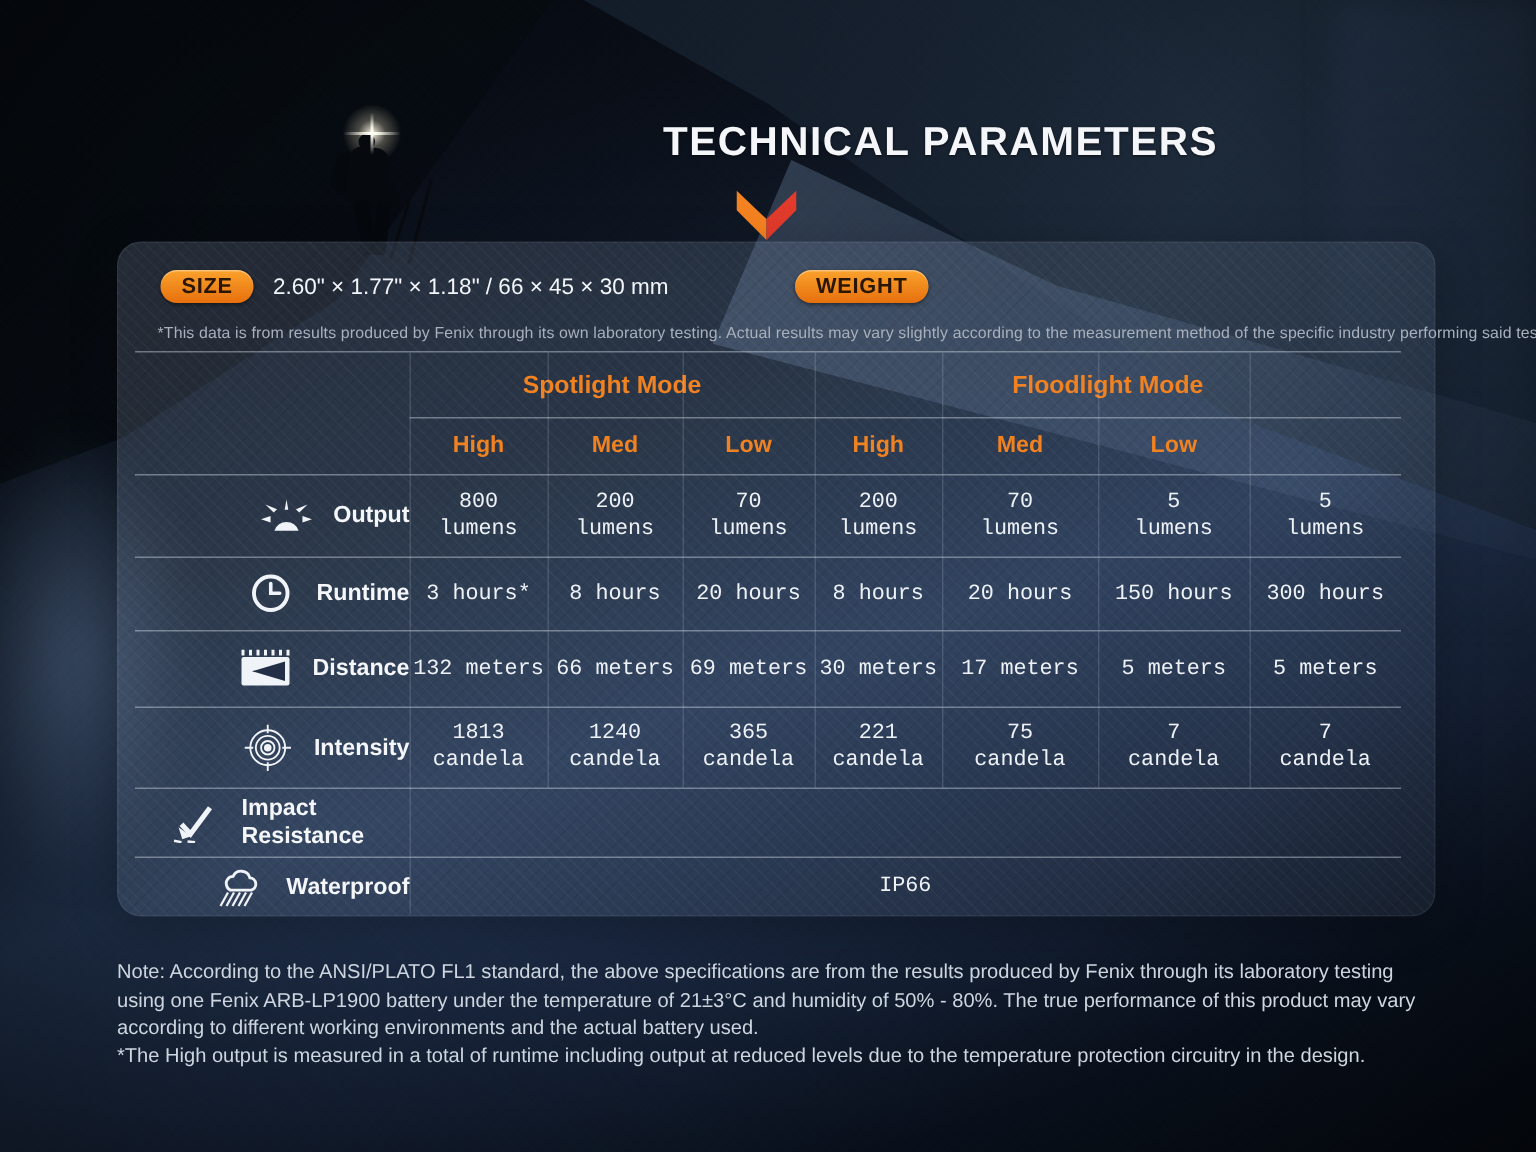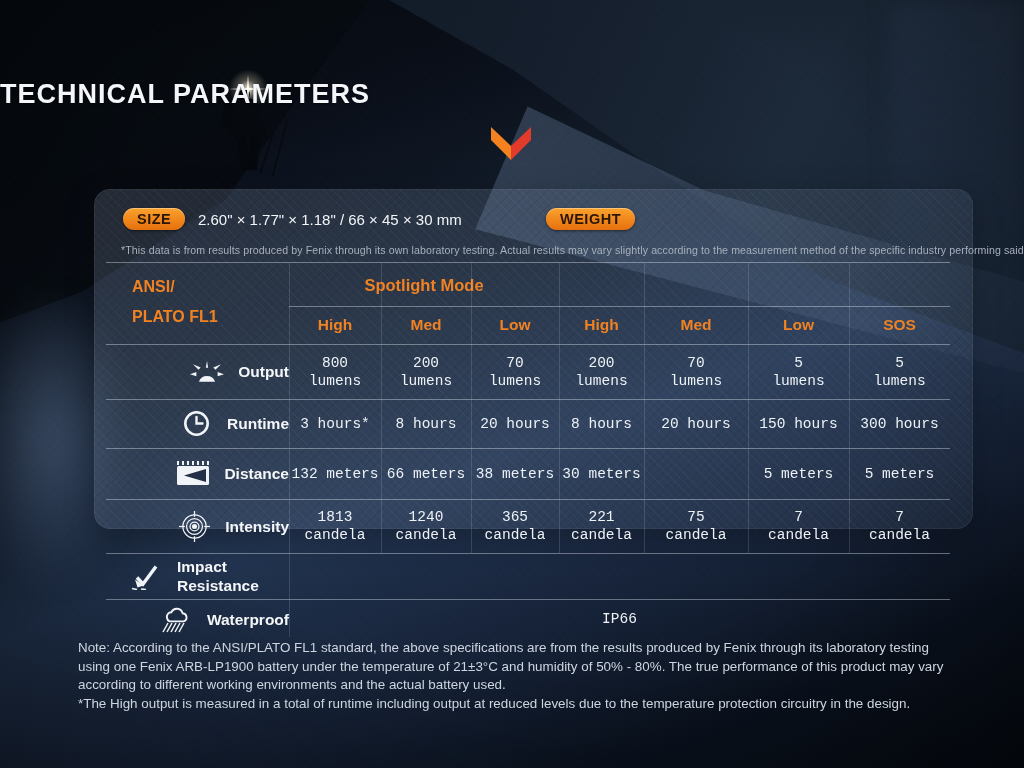--- a/index.html
+++ b/index.html
@@ -39,29 +39,29 @@
   .climber .torso{position:absolute;left:21px;top:43px;width:27px;height:40px;border-radius:9px;background:#06090e;transform:rotate(8deg);}
   .climber .pack{position:absolute;left:12px;top:47px;width:15px;height:26px;border-radius:7px;background:#05080c;transform:rotate(14deg);}
   .climber .leg1{position:absolute;left:29px;top:79px;width:9px;height:36px;background:#05080c;transform:rotate(-9deg);}
   .climber .leg2{position:absolute;left:40px;top:79px;width:9px;height:36px;background:#05080c;transform:rotate(7deg);}
   .climber .arm{position:absolute;left:45px;top:60px;width:7px;height:24px;background:#06090e;transform:rotate(-32deg);border-radius:3px;}
   .climber .pole1,.climber .pole2{position:absolute;width:2px;height:58px;background:rgba(8,11,16,.95);}
   .climber .pole1{left:58px;top:62px;transform:rotate(18deg);}
   .climber .pole2{left:69px;top:64px;transform:rotate(15deg);}
 
   
-  .page-title{position:absolute;left:0;top:79px;width:812px;text-align:left;
+  .page-title{position:absolute;left:0;top:79px;width:812px;text-align:right;
     font-size:27px;font-weight:bold;letter-spacing:1px;color:#f4f6f9;
     text-shadow:0 1px 2px rgba(0,0,0,.6);}
   .chevron{position:absolute;left:491px;top:127px;}
 
   
-  .panel{position:absolute;left:78px;top:189px;width:879px;height:340px;border-radius:16px;
+  .panel{position:absolute;left:78px;top:161px;width:879px;height:450px;border-radius:16px;
     background:linear-gradient(135deg,rgba(150,170,200,.21),rgba(108,128,160,.13));
-    box-shadow:inset 0 0 0 1px rgba(255,255,255,.05), 0 8px 30px rgba(0,0,0,.25);margin-left:16px;}
+    box-shadow:inset 0 0 0 1px rgba(255,255,255,.05), 0 8px 30px rgba(0,0,0,.25);}
   .panel::before{content:"";position:absolute;inset:0;border-radius:inherit;pointer-events:none;
     background-image:repeating-linear-gradient(45deg,rgba(255,255,255,.03) 0 1px,transparent 1px 6px),
                      repeating-linear-gradient(-45deg,rgba(0,0,0,.05) 0 1px,transparent 1px 6px);}
 
   .pill{position:absolute;height:22px;border-radius:11px;padding:0 14px;display:inline-flex;align-items:center;
     background:linear-gradient(180deg,#faa22d,#e7700d);color:#2a1604;font-weight:bold;font-size:14.5px;
     box-shadow:0 1px 3px rgba(0,0,0,.5), inset 0 1px 0 rgba(255,255,255,.35);letter-spacing:.5px;}
   #size-badge{left:29px;top:19px;}
   #weight-badge{left:452px;top:19px;}
   .pill-value{position:absolute;top:22px;font-size:15px;color:#f2f5f9;white-space:nowrap;}
@@ -127,25 +127,22 @@
   </svg>
 </div>
 
 <div class="panel">
   <span class="pill" id="size-badge">SIZE</span>
   <span class="pill-value" id="size-value">2.60" × 1.77" × 1.18" / 66 × 45 × 30 mm</span>
   <span class="pill" id="weight-badge">WEIGHT</span>
   <div class="disclaimer">*This data is from results produced by Fenix through its own laboratory testing. Actual results may vary slightly according to the measurement method of the specific industry performing said tests.</div>
 
   <div id="table-content">
-    <div class="corner">
-      <div>ANSI/</div>
-      <div>PLATO FL1</div>
-    </div>
     <div class="group" id="group-spotlight">Spotlight Mode</div>
+    <div class="group" id="group-floodlight">Floodlight Mode</div>
 
     <div class="cell labcell r0">
       <span class="ic">
         <svg width="34" height="24" viewBox="0 0 40 27">
           <path d="M10.5 25 A10 10 0 0 1 29.5 25 Z" fill="#f0f3f7"></path>
           <polygon points="18.6,8.5 20,0.5 21.4,8.5" fill="#f0f3f7"></polygon>
           <polygon points="10,10.8 3.5,4.5 12.6,8.3" fill="#f0f3f7"></polygon>
           <polygon points="30,10.8 36.5,4.5 27.4,8.3" fill="#f0f3f7"></polygon>
           <polygon points="7.5,13.5 0,16 7.5,18.5" fill="#f0f3f7"></polygon>
           <polygon points="32.5,13.5 40,16 32.5,18.5" fill="#f0f3f7"></polygon>
@@ -222,21 +219,20 @@
         </svg>
       </span>
       <span class="lt">Waterproof</span>
     </div>
   <div class="cell sub c1">High</div>
       <div class="cell sub c2">Med</div>
       <div class="cell sub c3">Low</div>
       <div class="cell sub c4">High</div>
       <div class="cell sub c5">Med</div>
       <div class="cell sub c6">Low</div>
-      <div class="cell sub c7">SOS</div>
       <div class="cell val r0 c1">
         <div>800</div>
         <div>lumens</div>
       </div>
       <div class="cell val r0 c2">
         <div>200</div>
         <div>lumens</div>
       </div>
       <div class="cell val r0 c3">
         <div>70</div>
@@ -279,24 +275,27 @@
       <div class="cell val r1 c7">
         <div>300 hours</div>
       </div>
       <div class="cell val r2 c1">
         <div>132 meters</div>
       </div>
       <div class="cell val r2 c2">
         <div>66 meters</div>
       </div>
       <div class="cell val r2 c3">
-        <div>38 meters</div>
+        <div>69 meters</div>
       </div>
       <div class="cell val r2 c4">
         <div>30 meters</div>
+      </div>
+      <div class="cell val r2 c5">
+        <div>17 meters</div>
       </div>
       <div class="cell val r2 c6">
         <div>5 meters</div>
       </div>
       <div class="cell val r2 c7">
         <div>5 meters</div>
       </div>
       <div class="cell val r3 c1">
         <div>1813</div>
         <div>candela</div>

